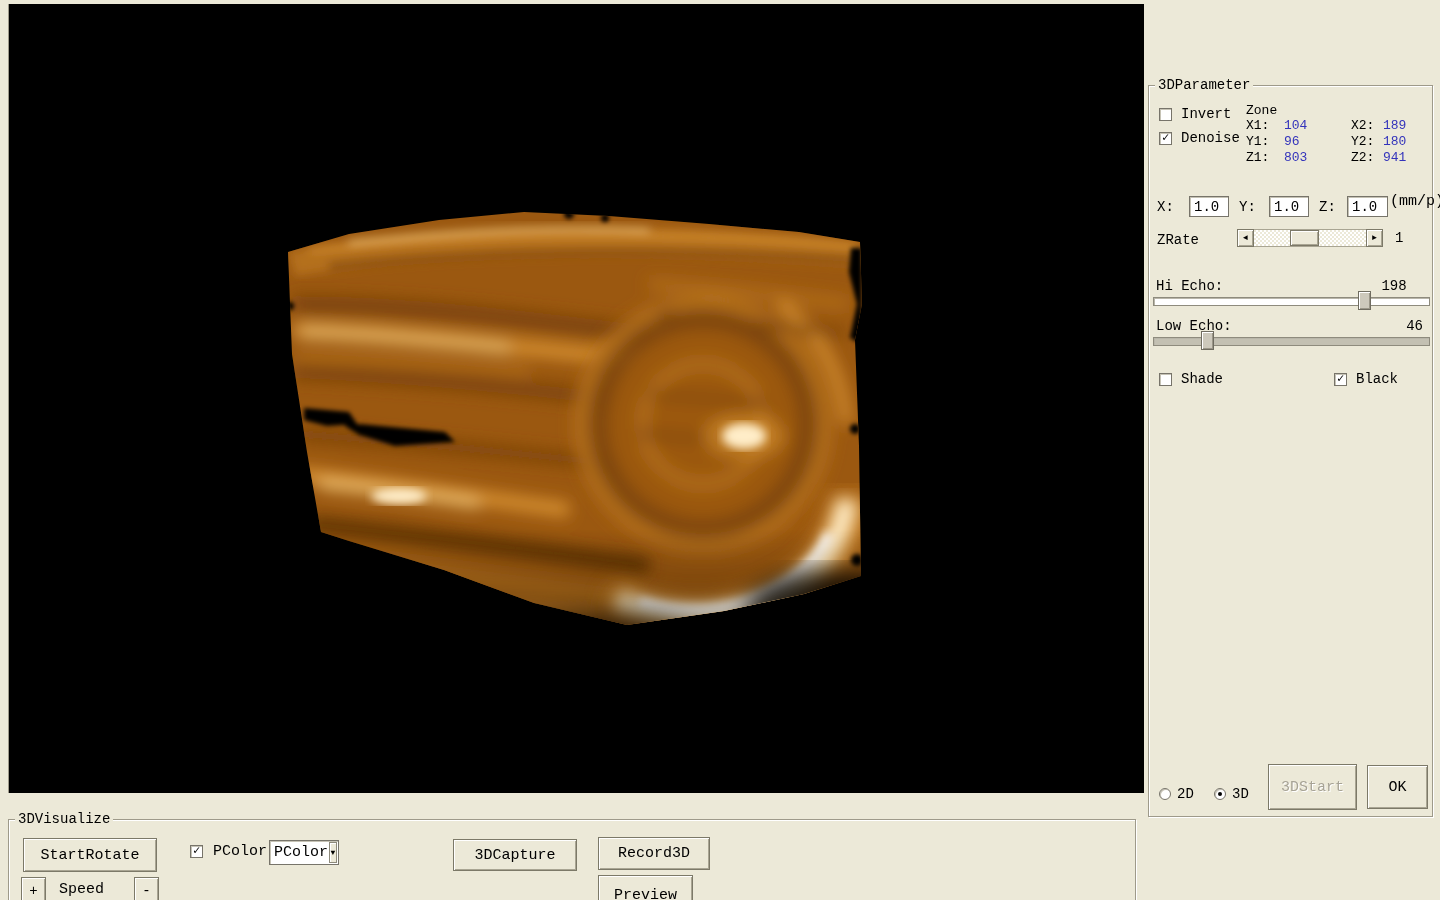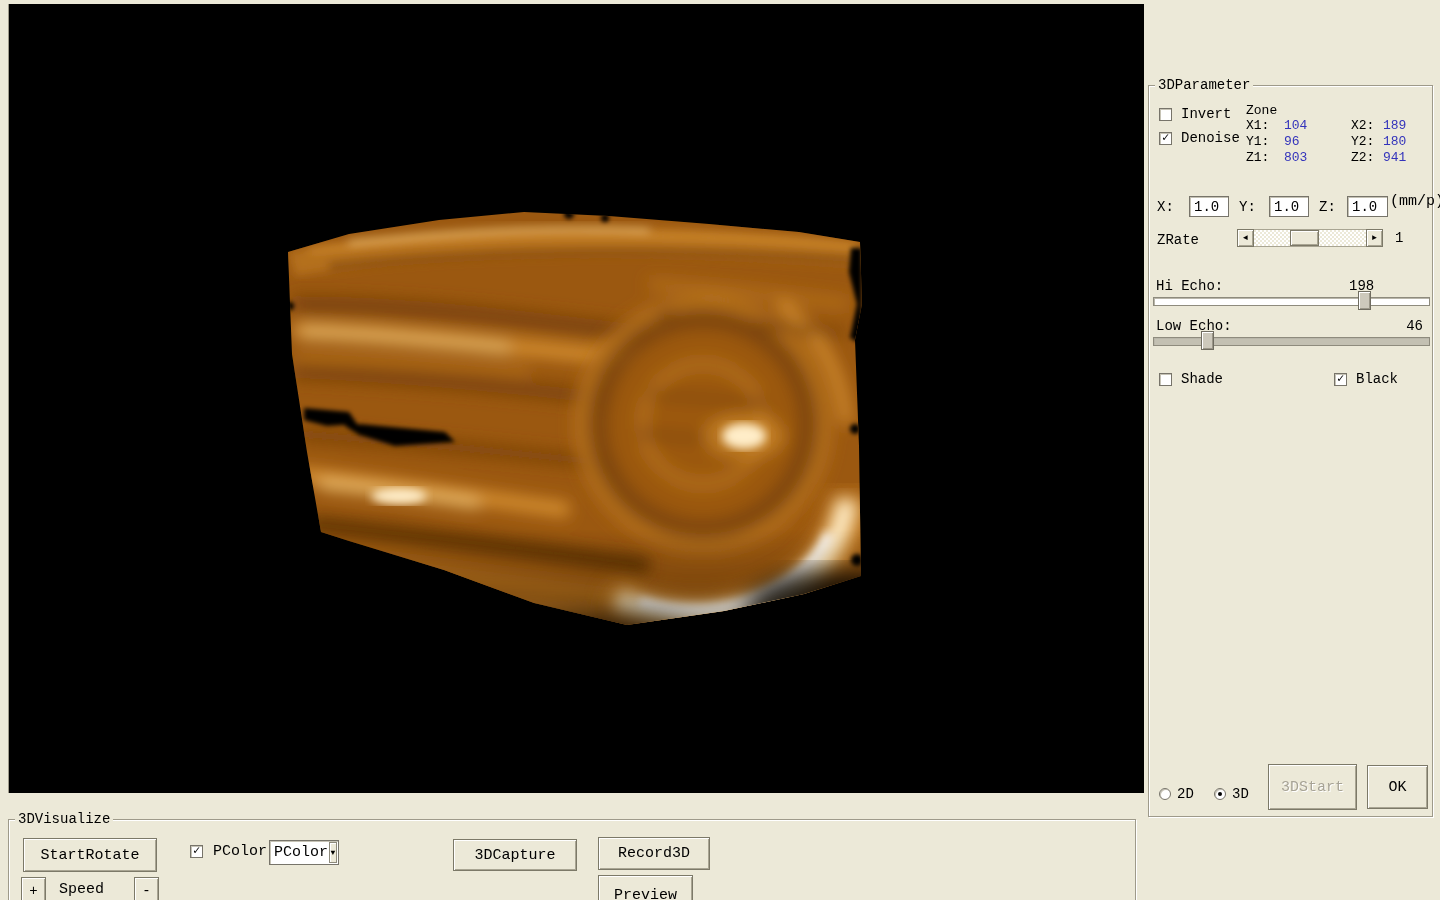--- a/index.html
+++ b/index.html
@@ -238,21 +238,21 @@
     <div class="sb" style="left:88px; top:143px; width:146px;">
       <div class="sb-btn">◄</div>
       <div class="sb-track">
         <div class="sb-thumb" style="left:36px;"></div>
       </div>
       <div class="sb-btn">►</div>
     </div>
     <span class="lbl" style="left:246px; top:145px;">1</span>
 
     <span class="lbl" style="left:7px; top:193px;">Hi Echo:</span>
-    <span class="lbl" style="left:200px; top:193px; width:74px; text-align:left;">198</span>
+    <span class="lbl" style="left:208px; top:193px; width:74px; text-align:center;">198</span>
     <div class="sl" style="left:4px; top:203px; width:277px;">
       <div class="sl-track"></div>
       <div class="sl-thumb" style="left: 205px;"></div>
     </div>
 
     <span class="lbl" style="left:7px; top:233px;">Low Echo:</span>
     <span class="lbl" style="left:200px; top:233px; width:74px; text-align:right;">46</span>
     <div class="sl low" style="left:4px; top:243px; width:277px;">
       <div class="sl-track"></div>
       <div class="sl-thumb" style="left: 48px;"></div>

